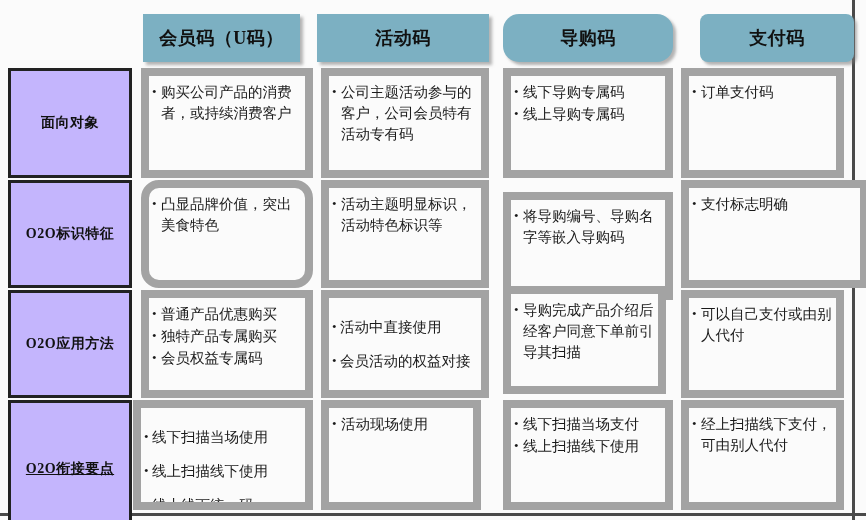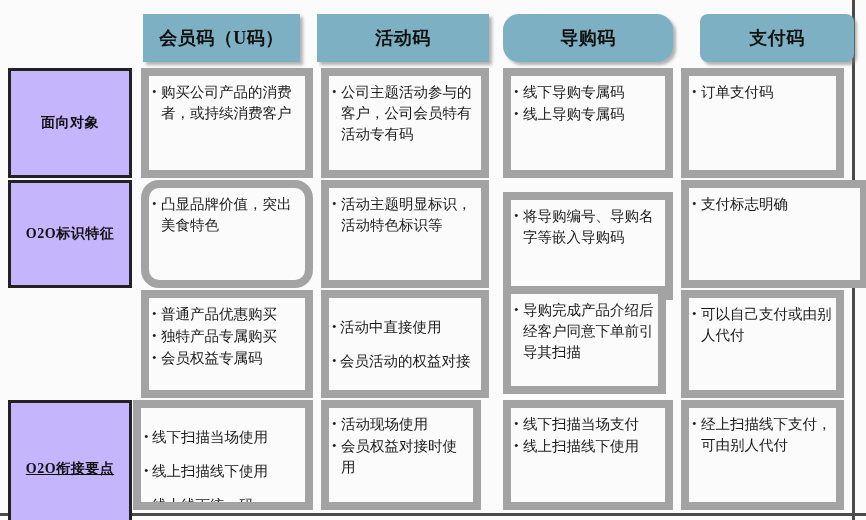--- a/index.html
+++ b/index.html
@@ -174,20 +174,23 @@
     <ul>
       <li>将导购编号、导购名字等嵌入导购码</li>
     </ul>
   </div>
   <div class="cell" style="left:681px; top:180px; width:187px; height:108px;">
     <ul>
       <li>支付标志明确</li>
     </ul>
   </div>
 
+  <div class="labelcell" style="top:290px; height:108px;">
+    <span>O2O应用方法</span>
+  </div>
   <div class="cell" style="left:141px; top:290px; width:172px; height:108px;">
     <ul>
       <li>普通产品优惠购买</li>
       <li>独特产品专属购买</li>
       <li>会员权益专属码</li>
     </ul>
   </div>
   <div class="cell tight" style="left:321px; top:290px; width:168px; height:108px;">
     <ul>
       <li>活动中直接使用</li>
@@ -211,21 +214,20 @@
   <div class="cell tight" style="left:133px; top:400px; width:180px; height:110px;">
     <ul>
       <li>线下扫描当场使用</li>
       <li>线上扫描线下使用</li>
       <li>线上线下统一码</li>
     </ul>
   </div>
   <div class="cell" style="left:321px; top:400px; width:160px; height:110px;">
     <ul>
       <li>活动现场使用</li>
-      <li>会员权益对接时使用</li>
     </ul>
   </div>
   <div class="cell" style="left:503px; top:400px; width:170px; height:110px;">
     <ul>
       <li>线下扫描当场支付</li>
       <li>线上扫描线下使用</li>
     </ul>
   </div>
   <div class="cell" style="left:681px; top:400px; width:163px; height:110px;">
     <ul>

